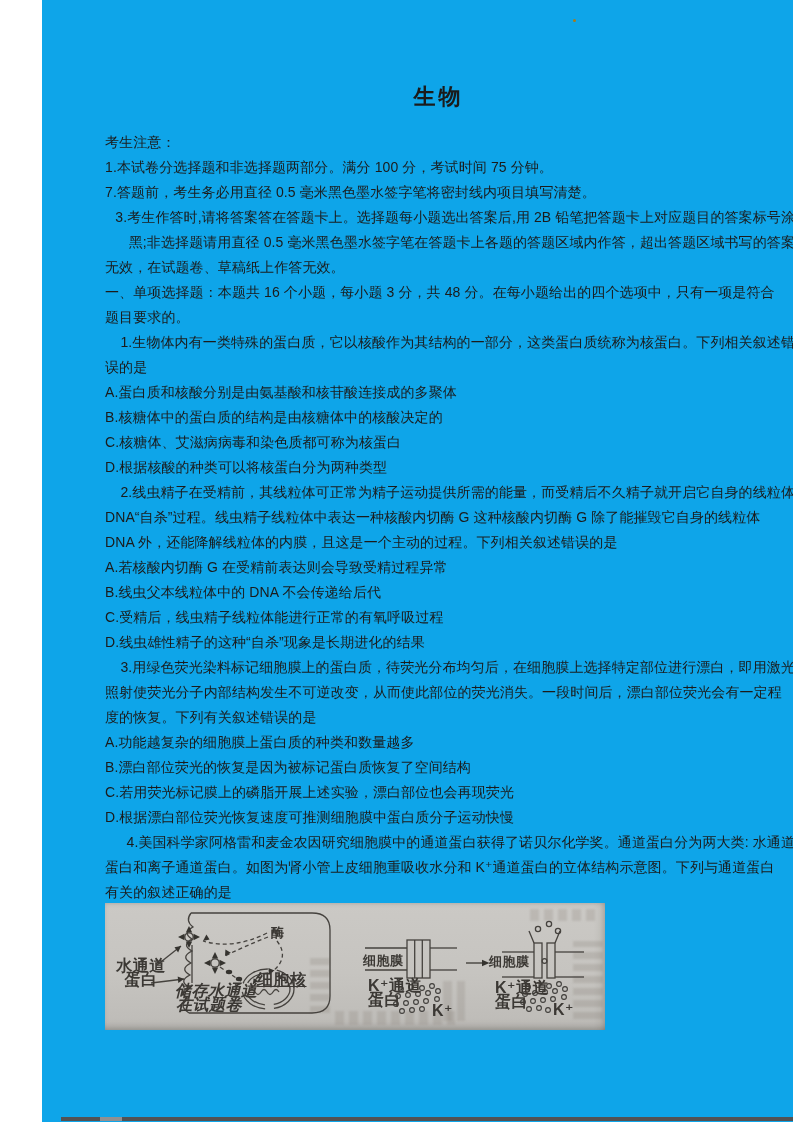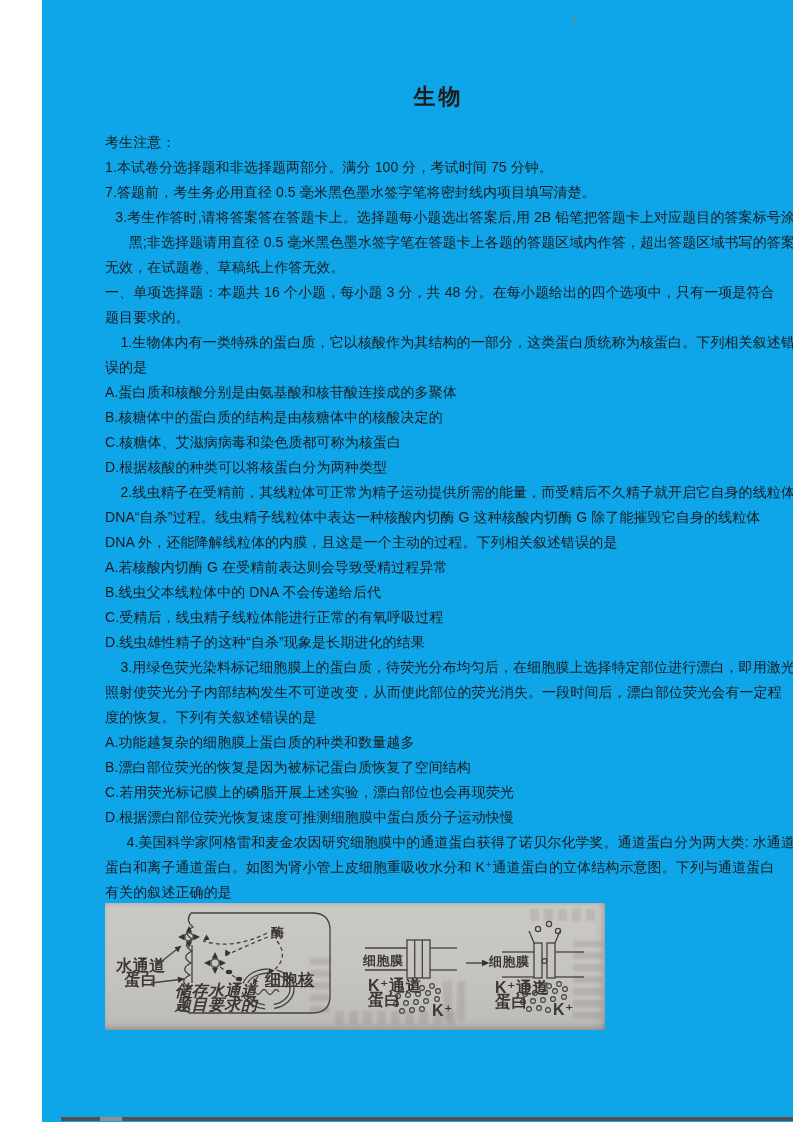--- a/index.html
+++ b/index.html
@@ -208,23 +208,23 @@
           <circle cx="443" cy="107" r="2.4"></circle>
       </g>
     </svg>
 
     <span class="fig-label ctr" style="left:8px;top:56px;width:56px;">
       <span class="l2">水通道</span>
       <span class="l2">蛋白</span>
     </span>
     <span class="fig-label ctr" style="left:70px;top:81px;width:68px;font-style:italic;">
       <span class="l2">储存水通道</span>
-      <span class="l2">题目要求的</span>
-    </span>
-    <span class="fig-label" style="left:160px;top:70px;text-decoration:underline;">细胞核</span>
+      <span class="l2">在试题卷</span>
+    </span>
+    <span class="fig-label" style="left:152px;top:70px;text-decoration:underline;">细胞核</span>
     <span class="fig-label" style="left:166px;top:23px;font-size:13px;">酶</span>
 
     <span class="fig-label" style="left:258px;top:51px;font-size:13px;">细胞膜</span>
     <span class="fig-label" style="left:263px;top:76px;">
       <span class="l2">K⁺通道</span>
       <span class="l2">蛋白</span>
     </span>
     <span class="fig-label" style="left:327px;top:101px;">K⁺</span>
 
     <span class="fig-label" style="left:384px;top:52px;font-size:13px;">细胞膜</span>

